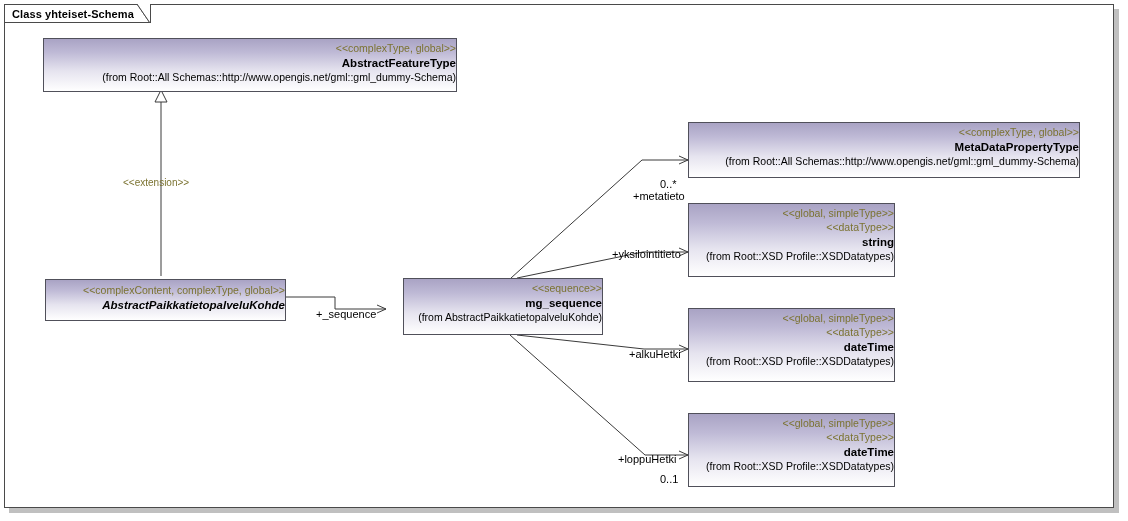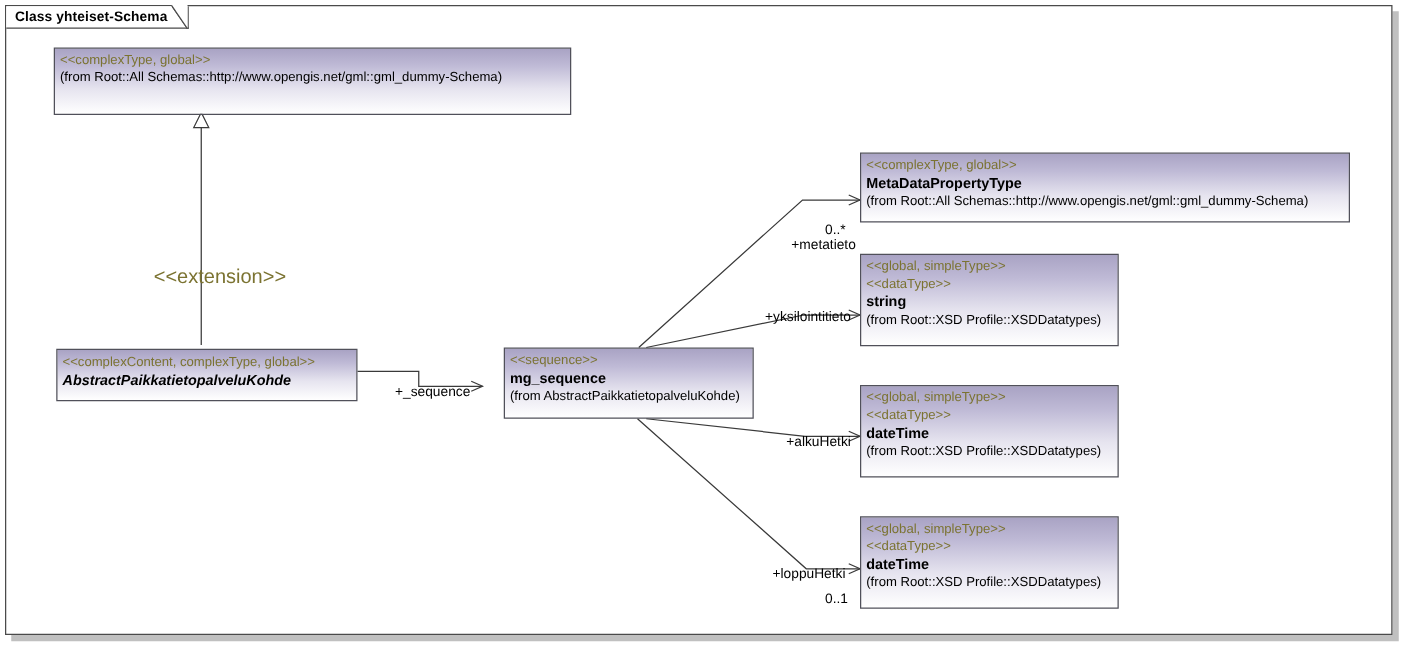--- a/index.html
+++ b/index.html
@@ -64,22 +64,22 @@
     height: 20px;
     overflow: hidden;
   }
 
   
   .uml-box {
     position: absolute;
     box-sizing: border-box;
     border: 1px solid #50505a;
     background: linear-gradient(to bottom, #a9a3c4 0%, #bfbad6 26%, #e6e4ef 62%, #ffffff 100%);
-    text-align: left;
-    padding: 3px 17px 3px 4px;
+    text-align: right;
+    padding: 3px 0 3px 4px;
     line-height: 1.32;
     z-index: 5;
   }
   .stereotype {
     font-size: 10.5px;
     color: #7b7331;
     white-space: nowrap;
   }
   .cls-name {
     font-size: 11.5px;
@@ -105,25 +105,24 @@
   }
   .mult-label {
     position: absolute;
     font-size: 11px;
     color: #000000;
     white-space: nowrap;
     z-index: 7;
   }
   .stereo-label {
     position: absolute;
-    font-size: 16px;
+    font-size: 10px;
     color: #7b7331;
     white-space: nowrap;
     z-index: 7;
-    margin-top: 36px;
   }
 
   #connector-layer {
     position: absolute;
     left: 0; top: 0;
     width: 1110px;
     height: 504px;
     z-index: 1;
     pointer-events: none;
   }
@@ -174,20 +173,21 @@
       <path d="M 512,330 L 639,344 L 683,344" fill="none" stroke="#3a3a3a" stroke-width="1" marker-end="url(#openArrow)"></path>
     </g>
 
     <g>
       <path d="M 505,330 L 640,450 L 683,450" fill="none" stroke="#3a3a3a" stroke-width="1" marker-end="url(#openArrow)"></path>
     </g>
   </svg>
 
   <div class="uml-box" id="box-abstract-feature-type" style="left:38px; top:33px; width:414px; height:54px;">
     <div class="stereotype">&lt;&lt;complexType, global&gt;&gt;</div>
+    <div class="cls-name">AbstractFeatureType</div>
     <div class="cls-from">(from Root::All Schemas::http://www.opengis.net/gml::gml_dummy-Schema)</div>
   </div>
 
   <div class="uml-box" id="box-abstract-paikkatietopalvelukohde" style="left:40px; top:274px; width:241px; height:42px; padding-top:4px;">
     <div class="stereotype">&lt;&lt;complexContent, complexType, global&gt;&gt;</div>
     <div class="cls-name italic">AbstractPaikkatietopalveluKohde</div>
   </div>
 
   <div class="uml-box" id="box-mg-sequence" style="left:398px; top:273px; width:200px; height:57px;">
     <div class="stereotype">&lt;&lt;sequence&gt;&gt;</div>

